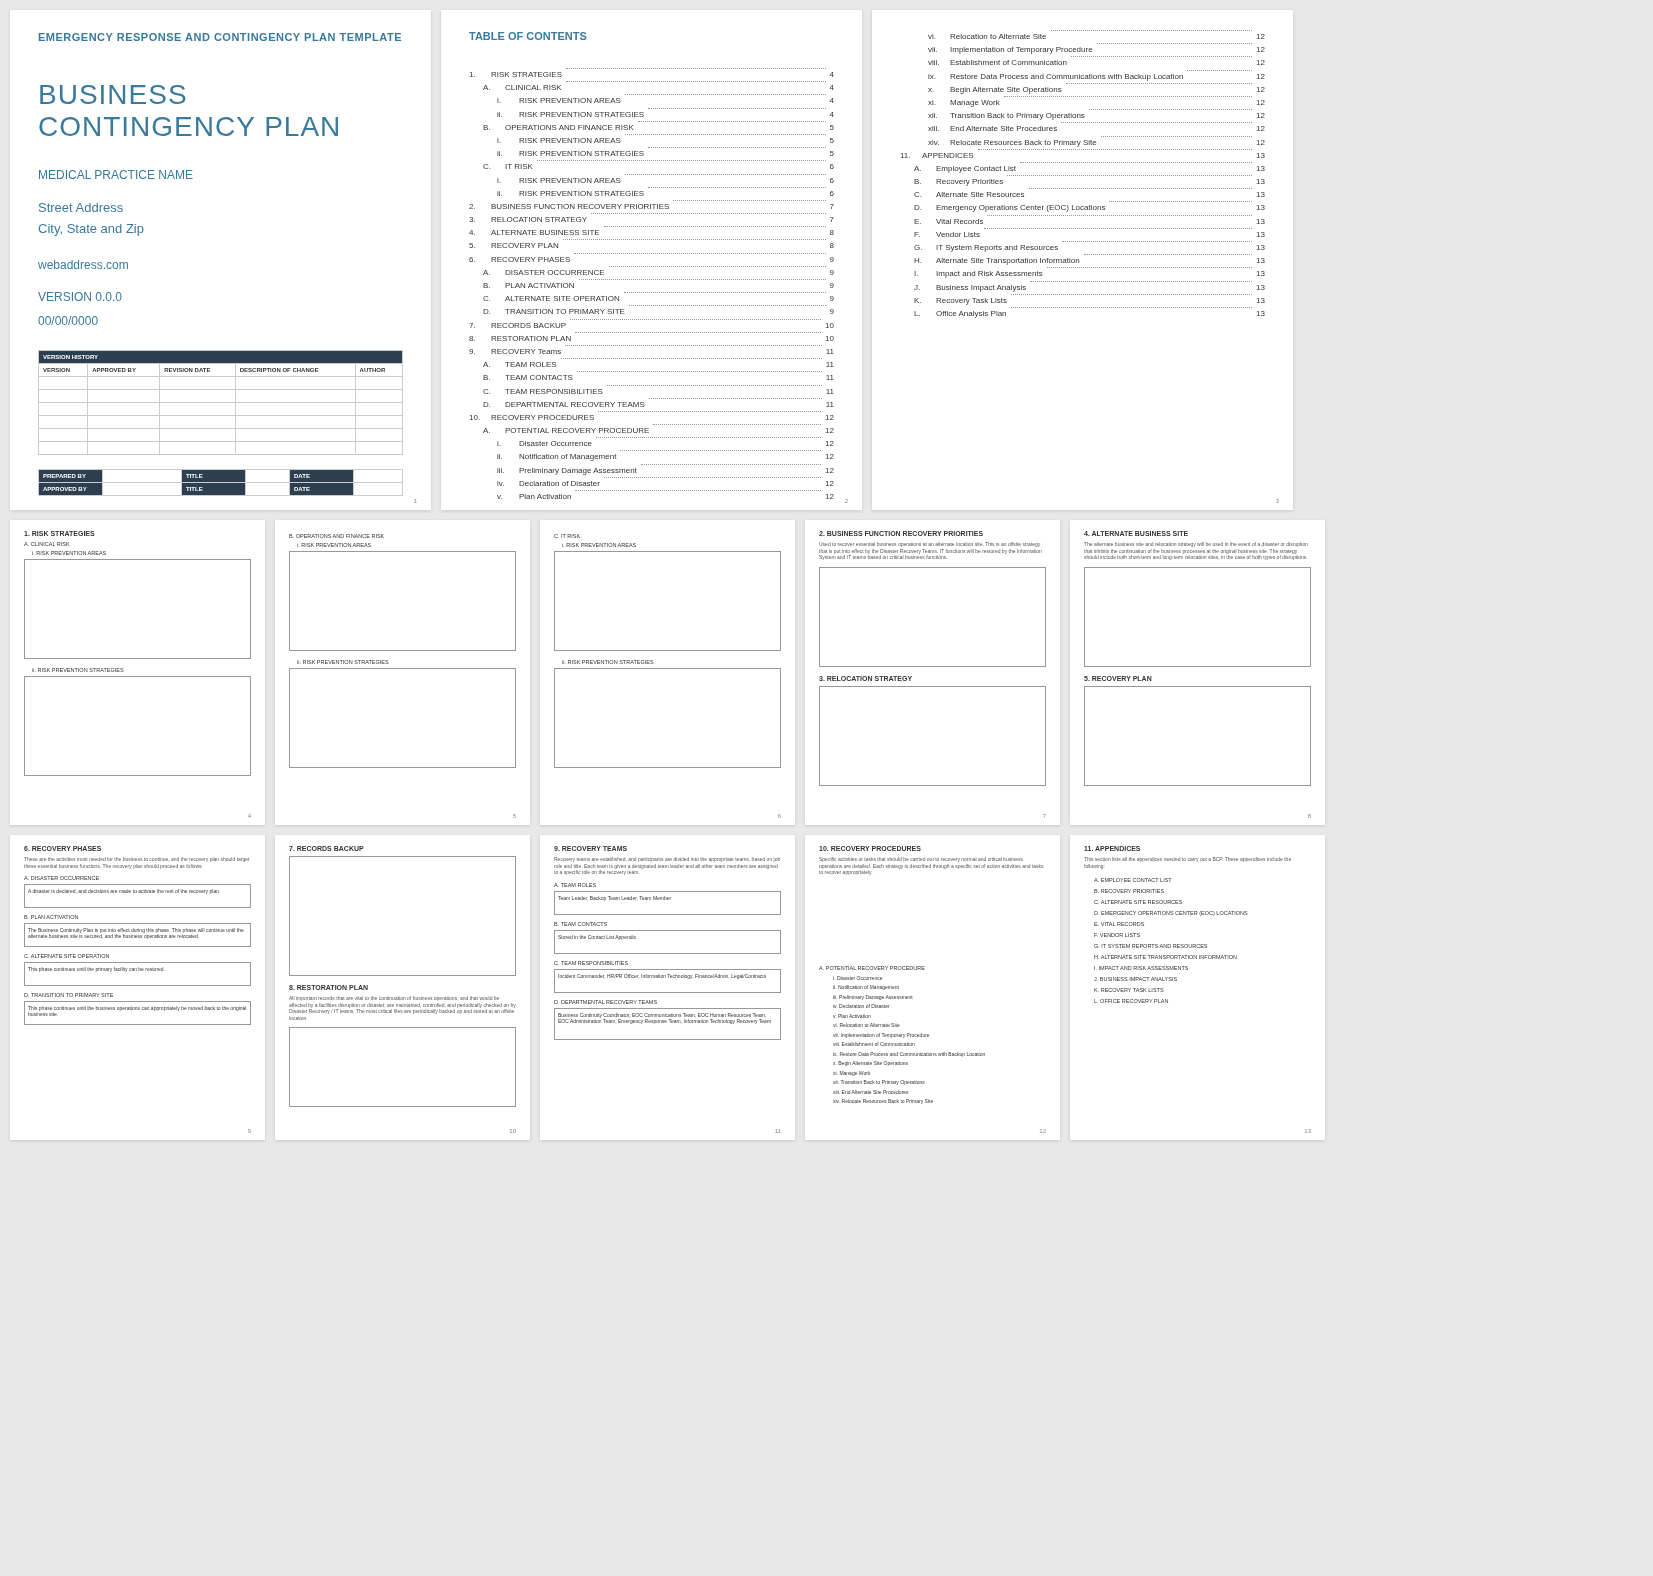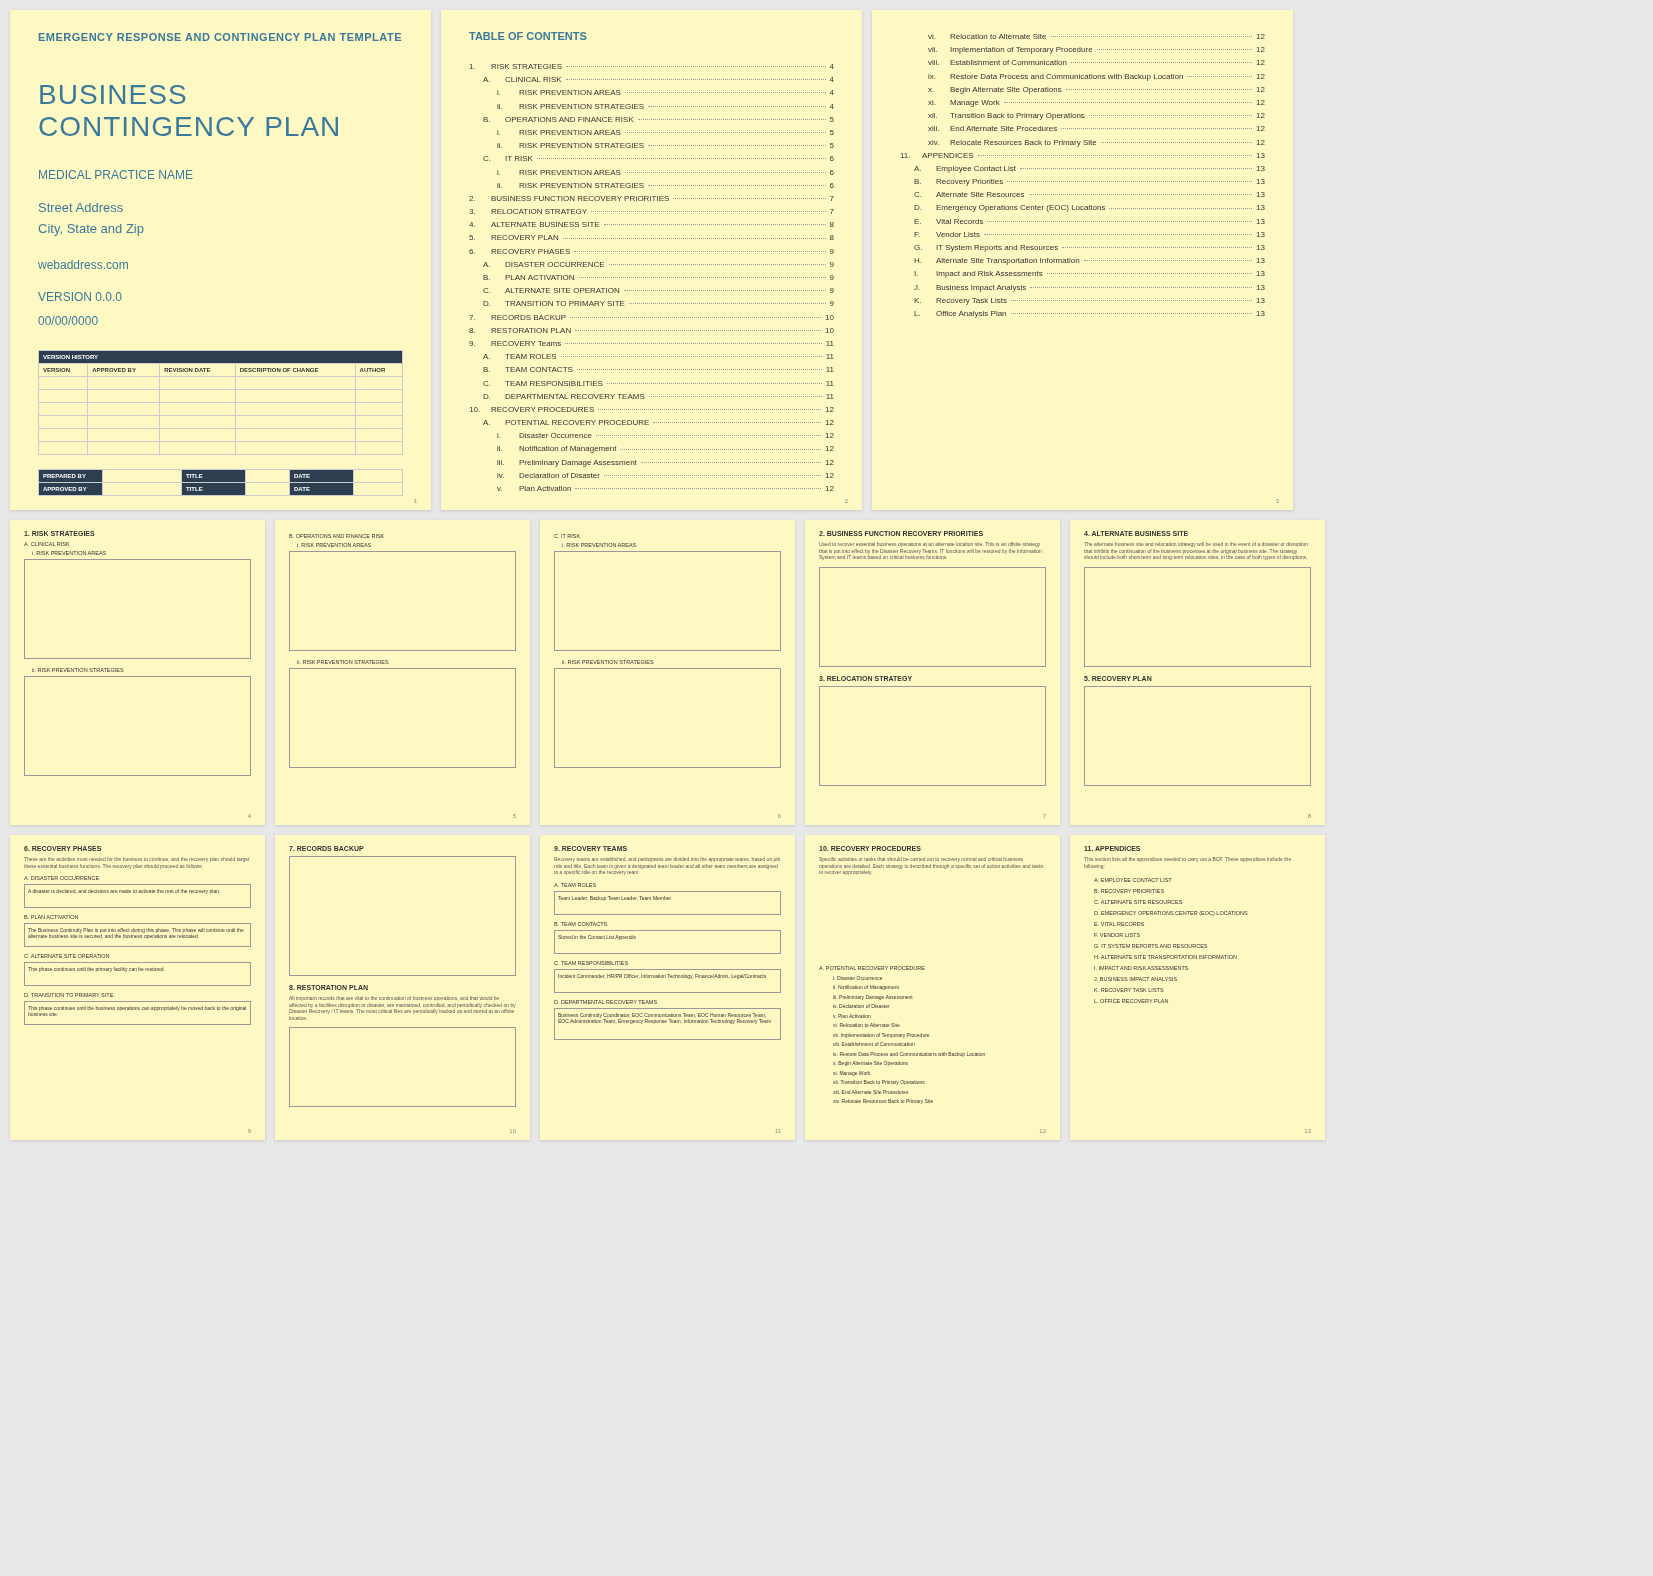--- a/index.html
+++ b/index.html
@@ -1,33 +1,33 @@
 <!DOCTYPE html>
 <html><head>
 <meta charset="utf-8">
 <style>
 body{margin:0;padding:10px;background:#e8e8e8;font-family:Arial,Helvetica,sans-serif;color:#333}
 .row{display:flex;gap:10px;margin-bottom:10px}
-.page{background:#fef9c3;box-shadow:0 1px 3px rgba(0,0,0,0.15);position:relative}
+.page{background:#ffffff;box-shadow:0 1px 3px rgba(0,0,0,0.15);position:relative}
 .page.lg{width:365px;height:460px;padding:20px 28px}
 .page.sm{width:227px;height:285px;padding:10px 14px;font-size:5px}
 .pgnum{position:absolute;bottom:6px;right:14px;font-size:6px;color:#888}
 .hdr1{font-size:11px;font-weight:bold;color:#3a7a9c;letter-spacing:.5px;line-height:1.3}
 .title{font-size:28px;color:#3a7a9c;font-weight:300;letter-spacing:1px;margin:35px 0 25px}
 .sub{font-size:12px;color:#3a7a9c;margin-bottom:16px}
 .addr{font-size:13px;color:#3a7a9c;line-height:1.6}
 .web{font-size:12px;color:#3a7a9c;margin:18px 0}
 .ver{font-size:12px;color:#3a7a9c;margin-bottom:10px}
 table{border-collapse:collapse;width:100%;font-size:6px}
 th,td{border:1px solid #ccc;padding:3px 4px;text-align:left}
 .thdark{background:#2c3e50;color:#fff;font-weight:bold}
 .thlabel{background:#2c3e50;color:#fff;font-weight:bold;width:55px}
-.tochdr{font-size:11px;font-weight:bold;color:#3a7a9c;margin-bottom:18px}
+.tochdr{font-size:11px;font-weight:bold;color:#3a7a9c;margin-bottom:26px}
 .toc{font-size:8px;line-height:1.65}
-.tocrow{display:flex;white-space:nowrap;align-items:center}
+.tocrow{display:flex;white-space:nowrap;align-items:flex-start}
 .tocnum{width:22px;flex-shrink:0}
 .toclbl{flex-shrink:0}
 .tocdots{flex:1;border-bottom:1px dotted #999;margin:0 4px;min-width:10px}
 .ind1{padding-left:14px}
 .ind2{padding-left:28px}
 .shdr{font-size:7px;font-weight:bold;margin-bottom:4px}
 .ssub{font-size:5.5px;margin:3px 0}
 .sbody{font-size:5px;line-height:1.3;color:#555;margin-bottom:6px}
 .box{border:1px solid #999;min-height:90px;margin-bottom:8px;padding:4px;font-size:5px}
 .boxsm{border:1px solid #999;min-height:16px;margin-bottom:6px;padding:3px;font-size:5px}

